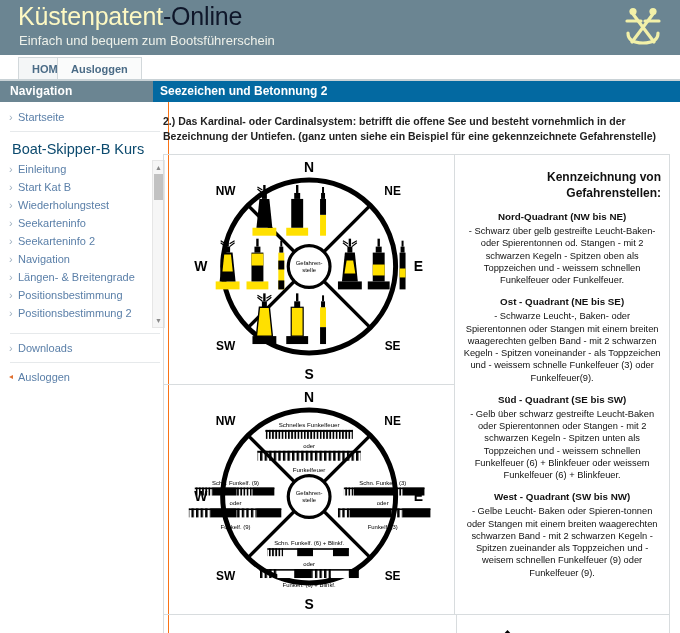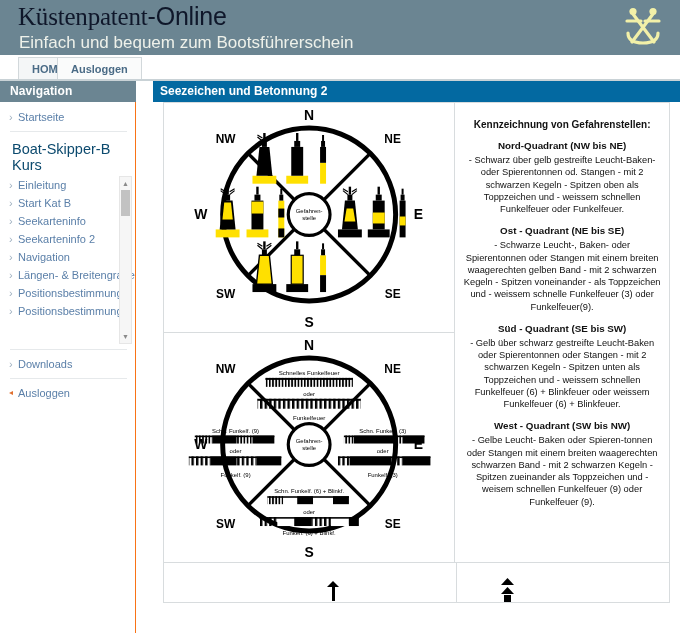--- a/index.html
+++ b/index.html
@@ -19,26 +19,26 @@
     overflow: hidden;
   }
   .brand {
     position: absolute;
     left: 18px; top: 2px;
     font-size: 25px;
     font-weight: 400;
     letter-spacing: -0.2px;
     white-space: nowrap;
   }
-  .brand .b1 { color: #0f172a; font-family: Liberation Serif, serif; }
+  .brand .b1 { color: #fef9c3; }
   .brand .b2 { color: #0f172a; }
   .tagline {
     position: absolute;
     left: 19px; top: 33px;
-    font-size: 17px;
+    font-size: 13px;
     color: #eef1ea;
   }
   .logo-anchor {
     position: absolute;
     right: 14px; top: 4px;
     width: 46px; height: 46px;
   }
 
   
   .tabbar {
@@ -75,21 +75,21 @@
   .page {
     position: relative;
     height: 552px;
     background: #ffffff;
   }
 
   
   .sidebar {
     position: absolute;
     left: 0; top: 0;
-    width: 136px; height: 100%;
+    width: 169px; height: 100%;
     background: #ffffff;
   }
   .panel-head {
     height: 21px;
     line-height: 21px;
     background: #6b8592;
     color: #ffffff;
     font-size: 12px;
     font-weight: bold;
     padding-left: 10px;
@@ -204,22 +204,23 @@
   
   .kenn {
     padding: 15px 8px 8px 8px;
     font-size: 9.3px;
     color: #111;
     text-align: center;
     line-height: 1.32;
   }
   .kenn h4 {
     margin: 0 0 9px 0;
-    font-size: 10px;
+    font-size: 12px;
     font-weight: bold;
+    text-align: right;
   }
   .kenn .blk { margin-bottom: 10px; }
   .kenn .blk .ttl {
     font-weight: bold;
     font-size: 9.8px;
     display: block;
     margin-bottom: 1px;
   }
 
   
@@ -271,20 +272,21 @@
   <div class="sidebar">
     <div class="panel-head">Navigation</div>
     <div class="sidebar-inner">
       <div style="height:6px"></div>
       <a class="nav-link">Startseite</a>
       <div class="nav-sep"></div>
       <div class="course-title">Boat-Skipper-B Kurs</div>
       <div class="scrollbox">
         <a class="nav-link">Einleitung</a>
         <a class="nav-link">Start Kat B</a>
+        <a class="nav-link">Wiederholungstest</a>
         <a class="nav-link">Seekarteninfo</a>
         <a class="nav-link">Seekarteninfo 2</a>
         <a class="nav-link">Navigation</a>
         <a class="nav-link">Längen- &amp; Breitengrade</a>
         <a class="nav-link">Positionsbestimmung</a>
         <a class="nav-link">Positionsbestimmung 2</a>
 
         <div class="scrollbar">
           <div class="sb-arrow up">▲</div>
           <div class="sb-thumb"></div>
@@ -293,20 +295,21 @@
       </div>
       <div class="nav-sep"></div>
       <a class="nav-link">Downloads</a>
       <div class="nav-sep"></div>
       <a class="nav-link logout">Ausloggen</a>
     </div>
   </div>
 
   <div class="main">
     <div class="main-head">Seezeichen und Betonnung 2</div>
+    <div class="intro">2.) Das Kardinal- oder Cardinalsystem: betrifft die offene See und besteht vornehmlich in der Bezeichnung der Untiefen. (ganz unten siehe ein Beispiel für eine gekennzeichnete Gefahrenstelle)</div>
 
     <table class="diagram-table">
       <tbody>
           <tr>
         <td class="cell-diagram">
 
           <svg class="compass-wrap" viewBox="0 0 292 230">
             <g font-family="Liberation Sans, sans-serif" font-weight="bold" fill="#000">
 
               <circle cx="146" cy="112" r="87" fill="none" stroke="#000" stroke-width="5"></circle>

